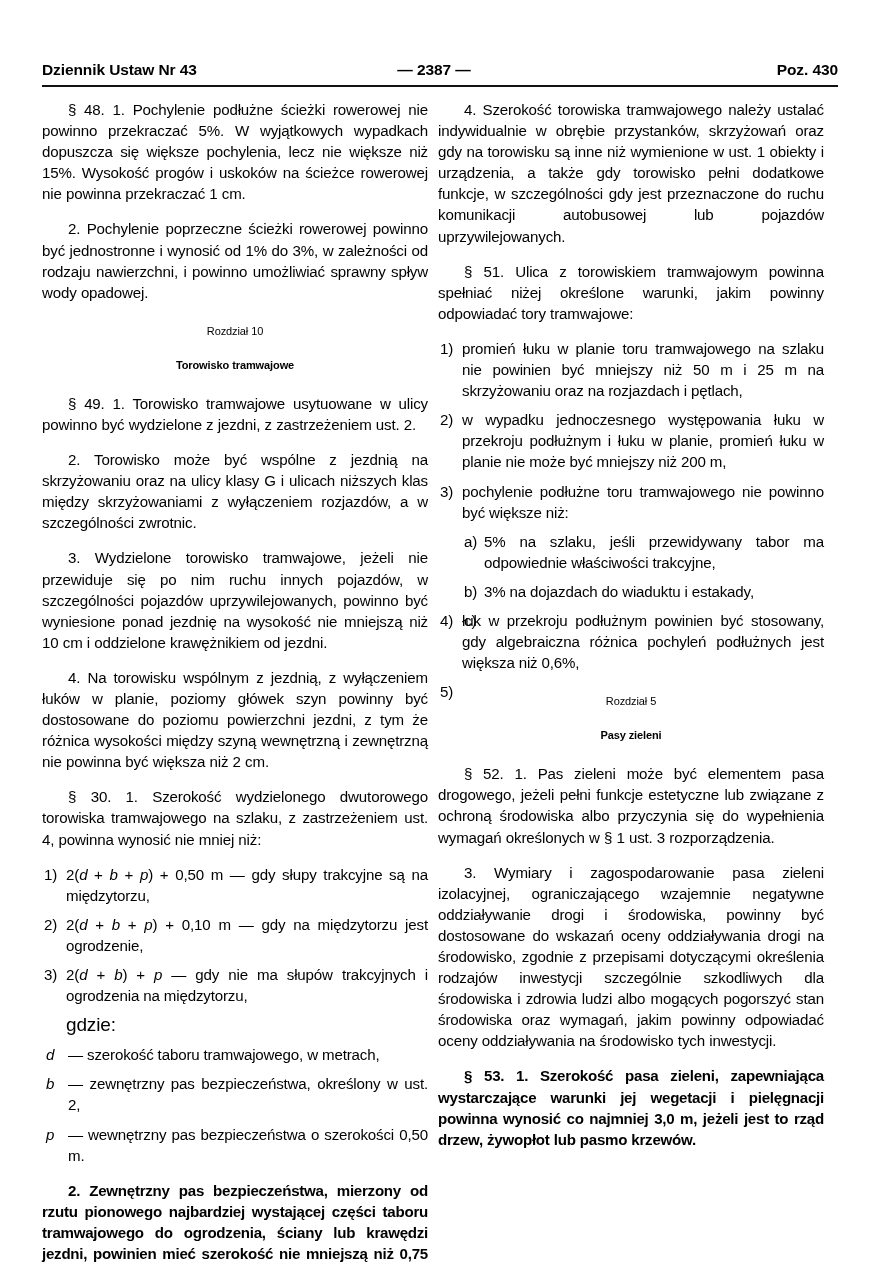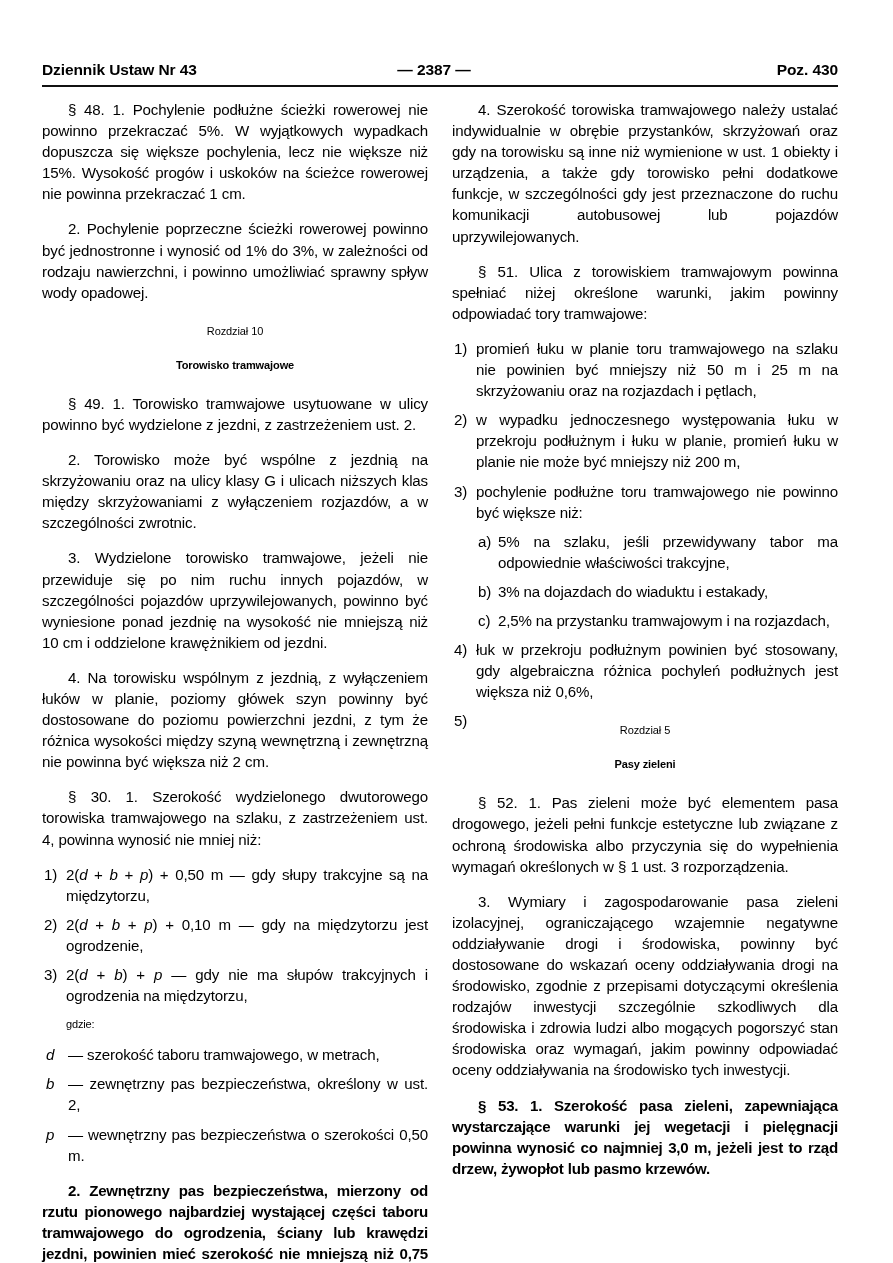--- a/index.html
+++ b/index.html
@@ -59,21 +59,21 @@
   }
 
   
   .columns {
     position: absolute;
     left: 42px;
     top: 99px;
     width: 796px;
     height: 1140px;
     display: flex;
-    gap: 24px;
+    gap: 10px;
   }
   .col {
     width: 386px;
     flex: 0 0 386px;
   }
 
   
   .p {
     font-size: 15.1px;
     line-height: 21.1px;
@@ -127,21 +127,21 @@
     margin-bottom: 8px;
   }
   .li.deflist > .mark {
     left: 4px;
     width: 22px;
     font-style: italic;
   }
   .li.lastli { margin-bottom: 14px; }
 
   .gdzie {
-    font-size: 11px;
+    font-size: 19px;
     line-height: 21.1px;
     margin: 0 0 9px 0;
     padding-left: 24px;
     text-indent: 0;
     letter-spacing: -0.15px;
   }
 
   i.var { font-style: italic; }
 </style>
 </head>
@@ -217,21 +217,21 @@
         <span class="mark">3)</span><span>pochylenie podłużne toru tramwajowego nie powinno być większe niż:</span>
       </div>
 
       <div class="li sub">
         <span class="mark">a)</span><span>5% na szlaku, jeśli przewidywany tabor ma odpowiednie właściwości trakcyjne,</span>
       </div>
       <div class="li sub">
         <span class="mark">b)</span><span>3% na dojazdach do wiaduktu i estakady,</span>
       </div>
       <div class="li sub">
-        <span class="mark">c)</span><span>2,5% na przystanku tramwajowym i na rozjazdach,</span>
+        <span class="mark">c)</span>
       </div>
 
       <div class="li">
         <span class="mark">4)</span><span>łuk w przekroju podłużnym powinien być stosowany, gdy algebraiczna różnica pochyleń podłużnych jest większa niż 0,6%,</span>
       </div>
       <div class="li lastli">
         <span class="mark">5)</span>
       </div>
 
       <p class="ctr chapter">Rozdział 5</p>

